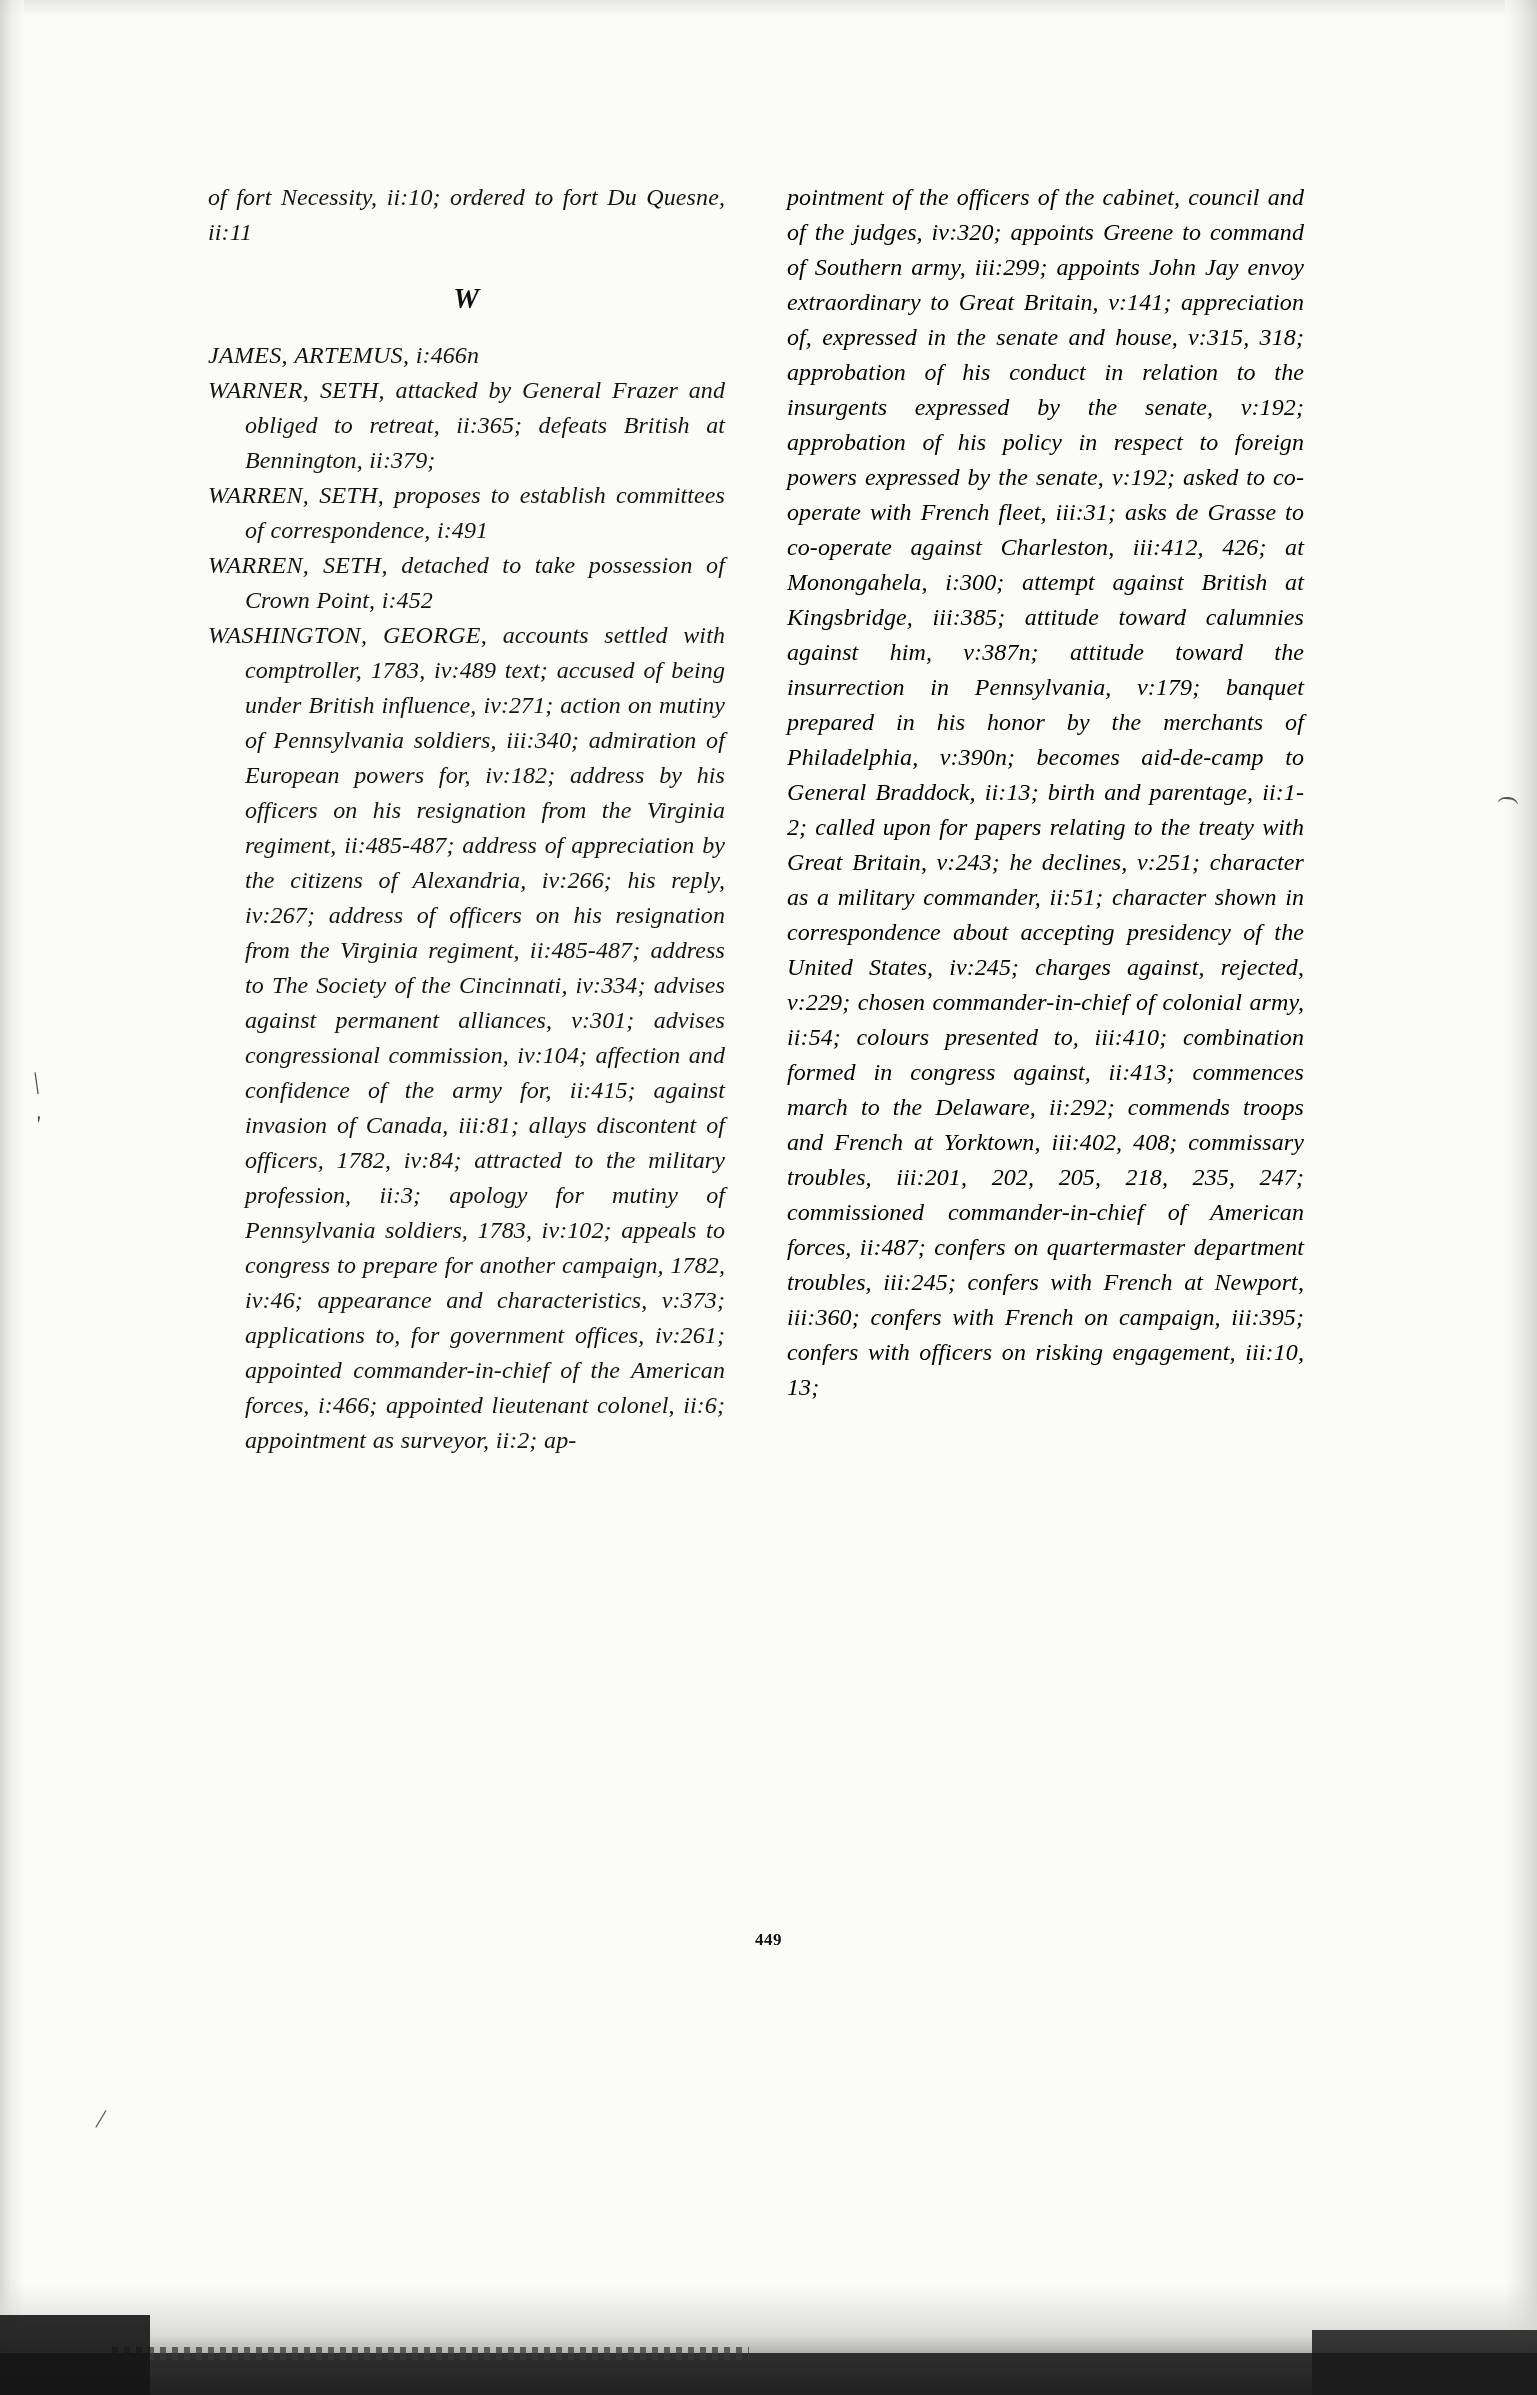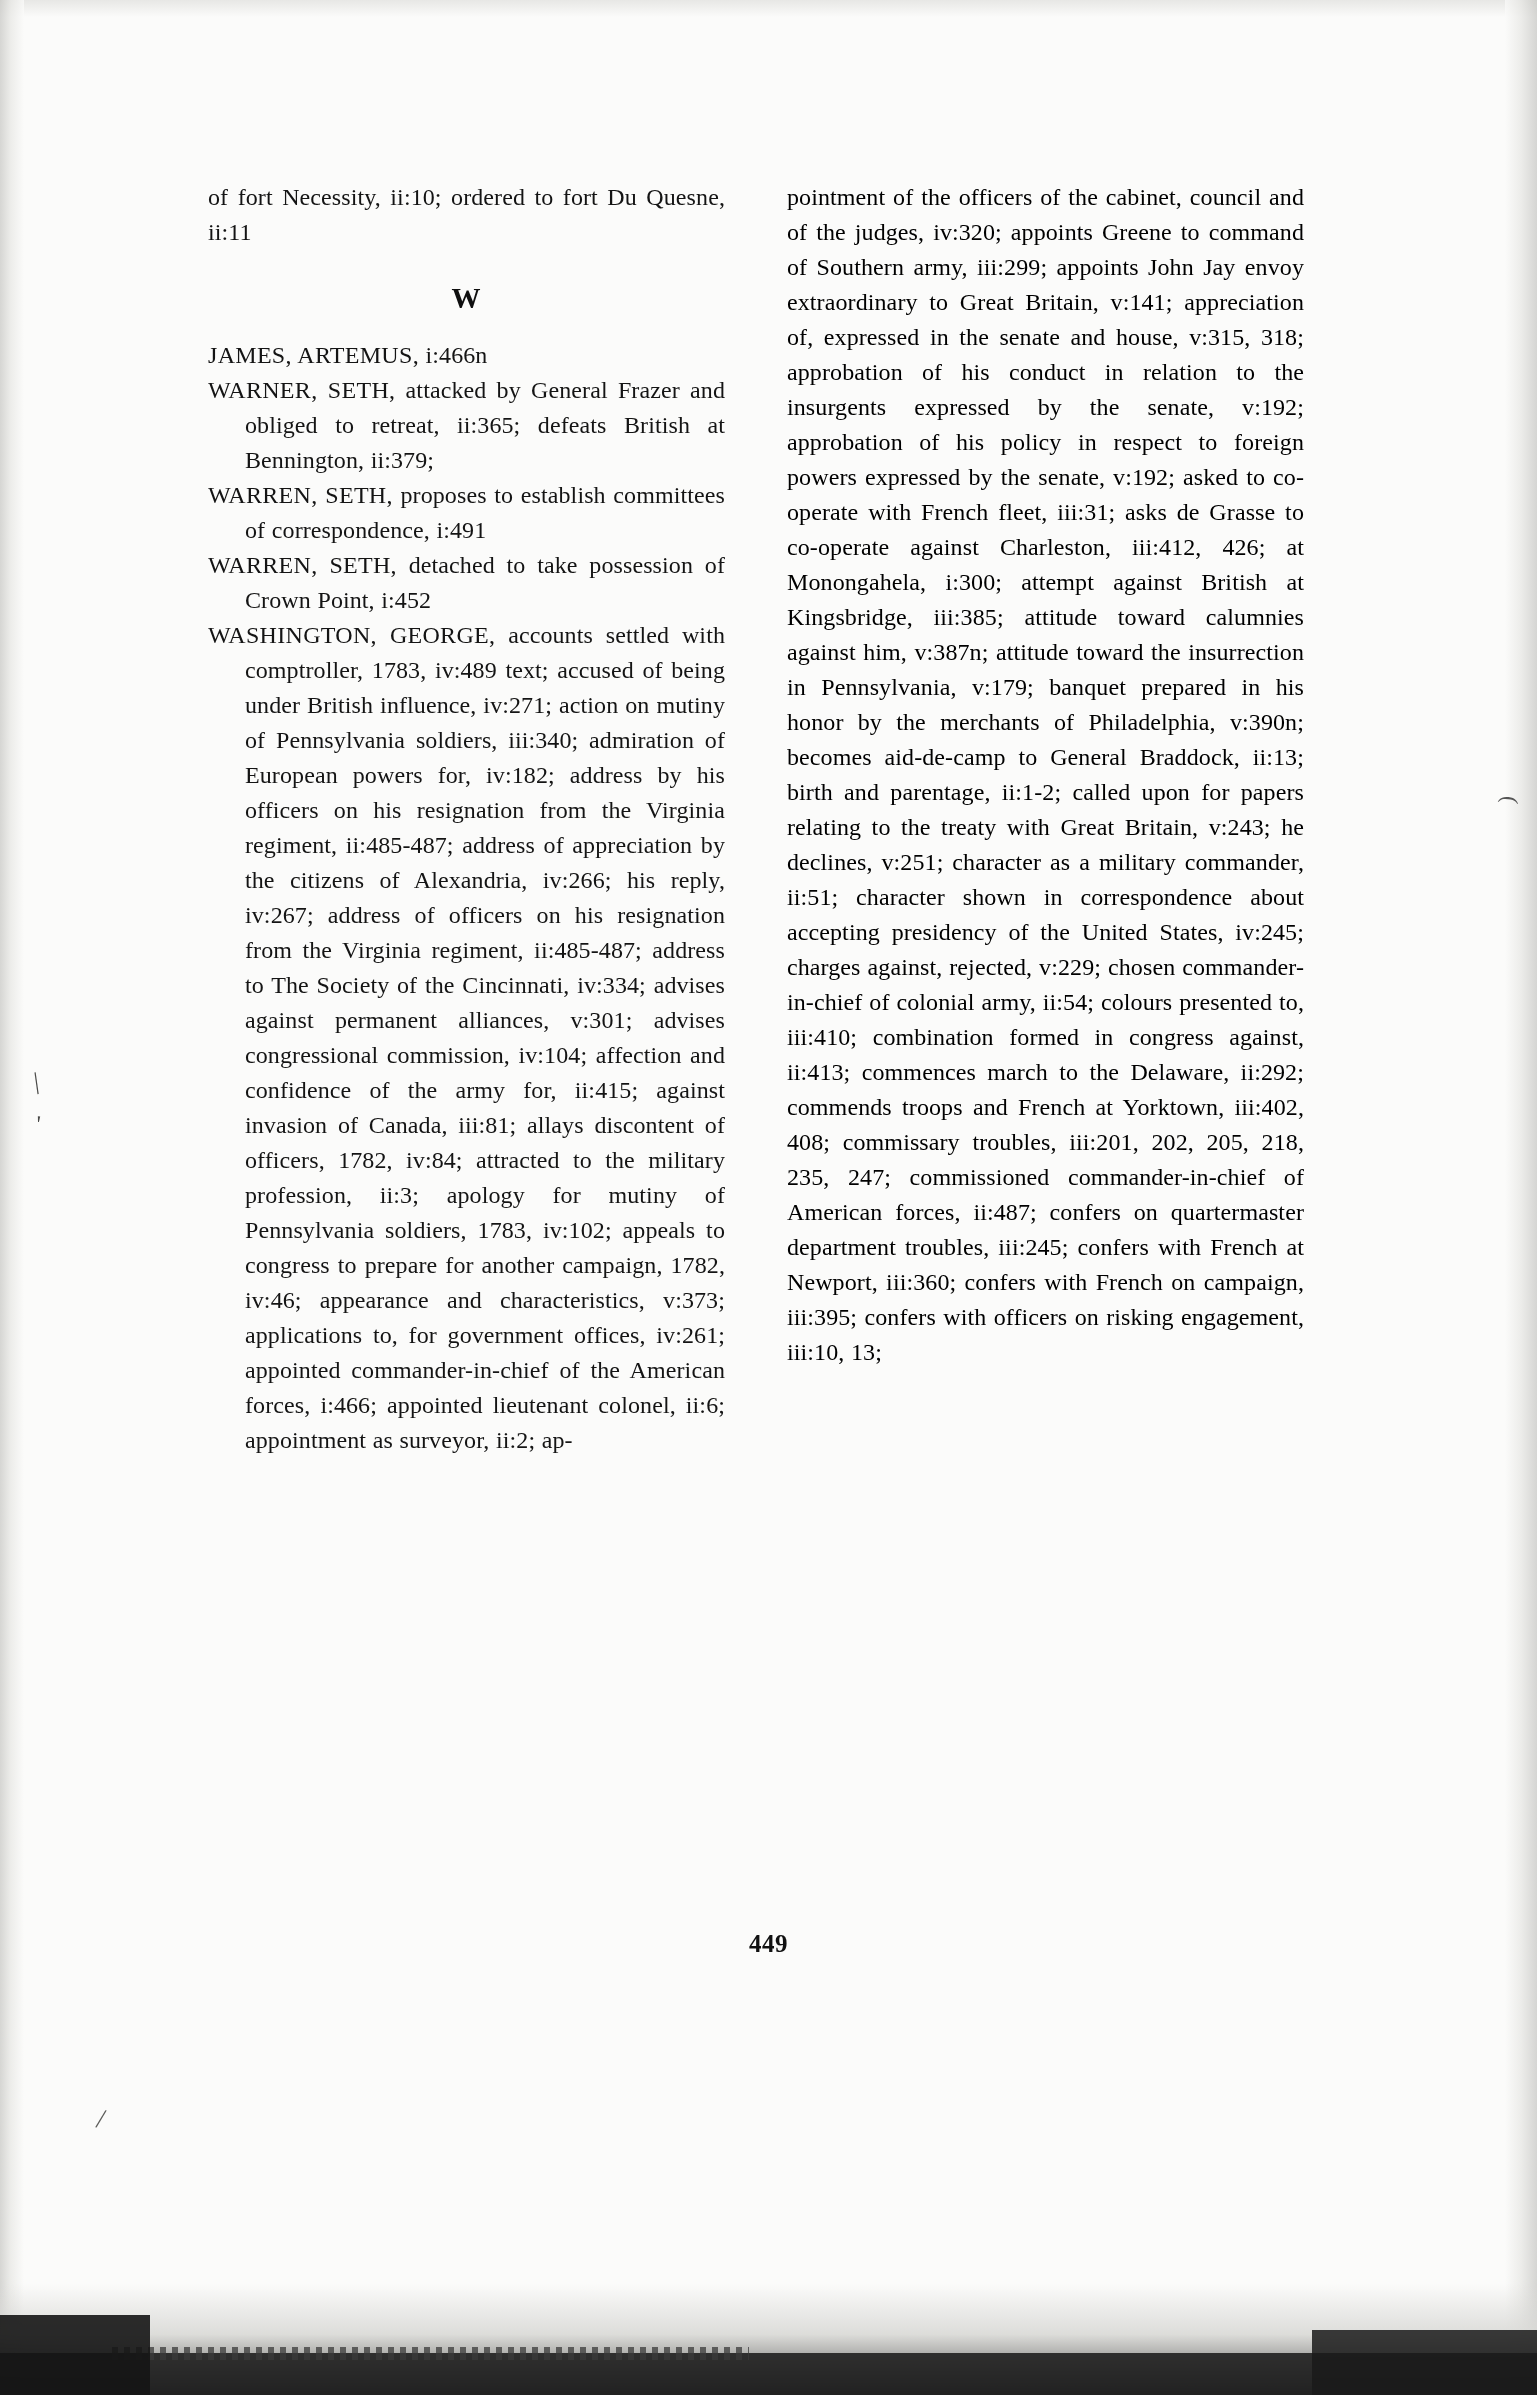--- a/index.html
+++ b/index.html
@@ -113,20 +113,21 @@
     left: 0; top: 0;
     width: 100%; height: 100%;
   }
   .columns {
     position: absolute;
     left: 208px;
     top: 180px;
     width: 1096px;
     display: flex;
     gap: 62px;
+    font-style: italic;
   }
   .col {
     width: 517px;
   }
   .entry {
     font-size: 24px;
     line-height: 35px;
     color: #141414;
     text-align: justify;
     text-justify: inter-word;
@@ -155,21 +156,21 @@
     letter-spacing: 0.9px;
     font-family: "Liberation Serif", serif;
   }
 
   .page-number {
     position: absolute;
     left: 0;
     top: 1930px;
     width: 100%;
     text-align: center;
-    font-size: 25px;
+    font-size: 17px;
     font-weight: bold;
     color: #111;
     letter-spacing: 0.5px;
   }
   
   .col-right .entry { color: #000000; }
 </style>
 </head>
 <body>
 

